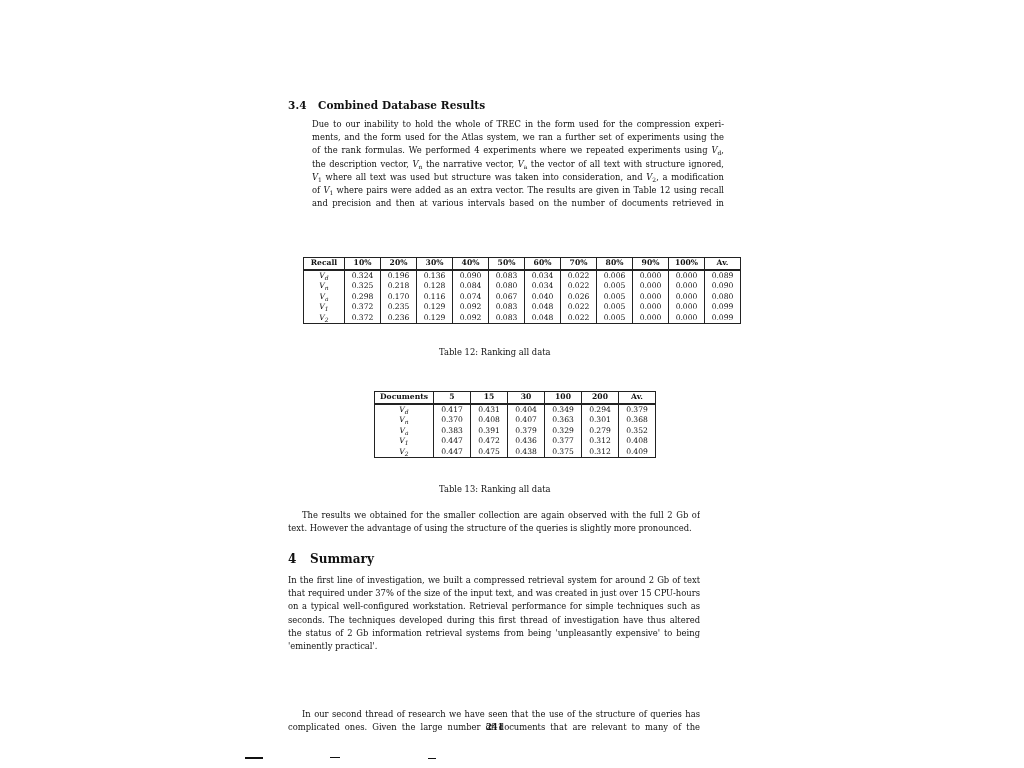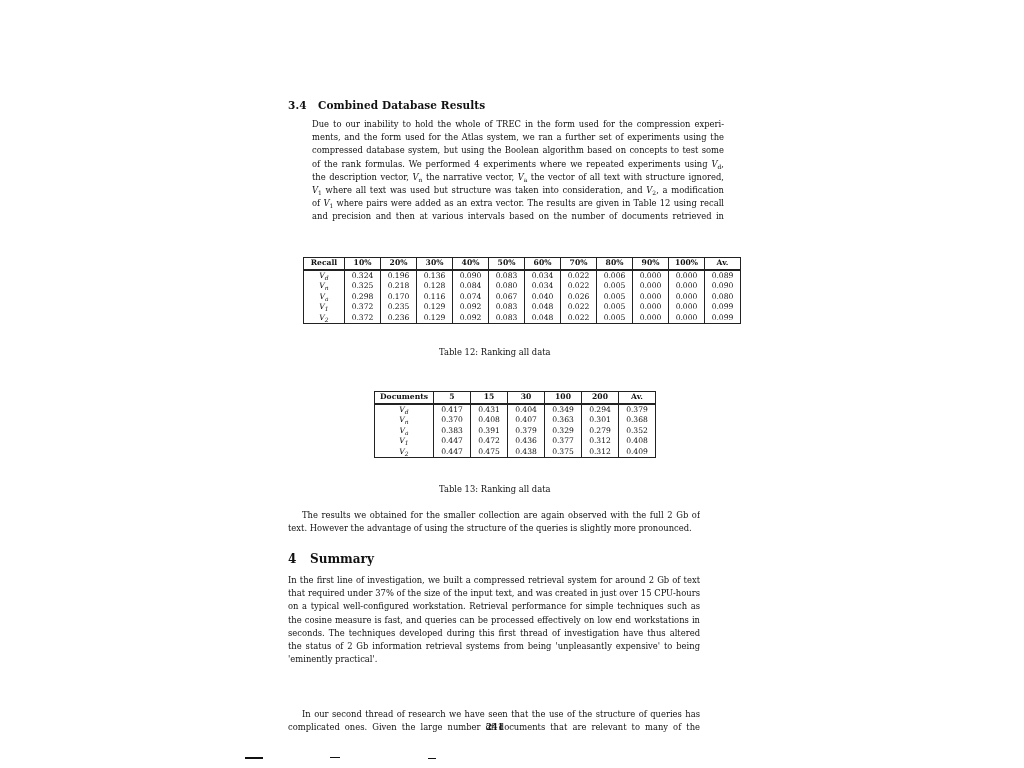--- a/index.html
+++ b/index.html
@@ -58,21 +58,20 @@
 </head>
 <body>
 
 <div class="section-heading">
   <span class="num">3.4</span><span>Combined Database Results</span>
 </div>
 
 <div class="para p1" id="p1">
     <span class="line">Due to our inability to hold the whole of TREC in the form used for the compression experi-</span>
     <span class="line">ments, and the form used for the Atlas system, we ran a further set of experiments using the</span>
-    <span class="line">compressed database system, but using the Boolean algorithm based on concepts to test some</span>
     <span class="line">of the rank formulas. We performed 4 experiments where we repeated experiments using <i>V</i><sub>d</sub>,</span>
     <span class="line">the description vector, <i>V</i><sub>n</sub> the narrative vector, <i>V</i><sub>a</sub> the vector of all text with structure ignored,</span>
     <span class="line"><i>V</i><sub>1</sub> where all text was used but structure was taken into consideration, and <i>V</i><sub>2</sub>, a modification</span>
     <span class="line">of <i>V</i><sub>1</sub> where pairs were added as an extra vector. The results are given in Table 12 using recall</span>
     <span class="line">and precision and then at various intervals based on the number of documents retrieved in</span>
   </div>
 
 <table class="data" id="t12">
   <thead>
       <tr class="head" id="t12-head">
@@ -233,21 +232,20 @@
   </div>
 
 <div class="summary-heading">
   <span class="num">4</span><span>Summary</span>
 </div>
 
 <div class="para p3" id="p3">
     <span class="line">In the first line of investigation, we built a compressed retrieval system for around 2 Gb of text</span>
     <span class="line">that required under 37% of the size of the input text, and was created in just over 15 CPU-hours</span>
     <span class="line">on a typical well-configured workstation. Retrieval performance for simple techniques such as</span>
-    <span class="line">the cosine measure is fast, and queries can be processed effectively on low end workstations in</span>
     <span class="line">seconds. The techniques developed during this first thread of investigation have thus altered</span>
     <span class="line">the status of 2 Gb information retrieval systems from being 'unpleasantly expensive' to being</span>
     <span class="line last">'eminently practical'.</span>
   </div>
 <div class="para p4" id="p4">
     <span class="line indent">In our second thread of research we have seen that the use of the structure of queries has</span>
     <span class="line">complicated ones. Given the large number of documents that are relevant to many of the</span>
   </div>
 
 <div class="page-number">241</div>

